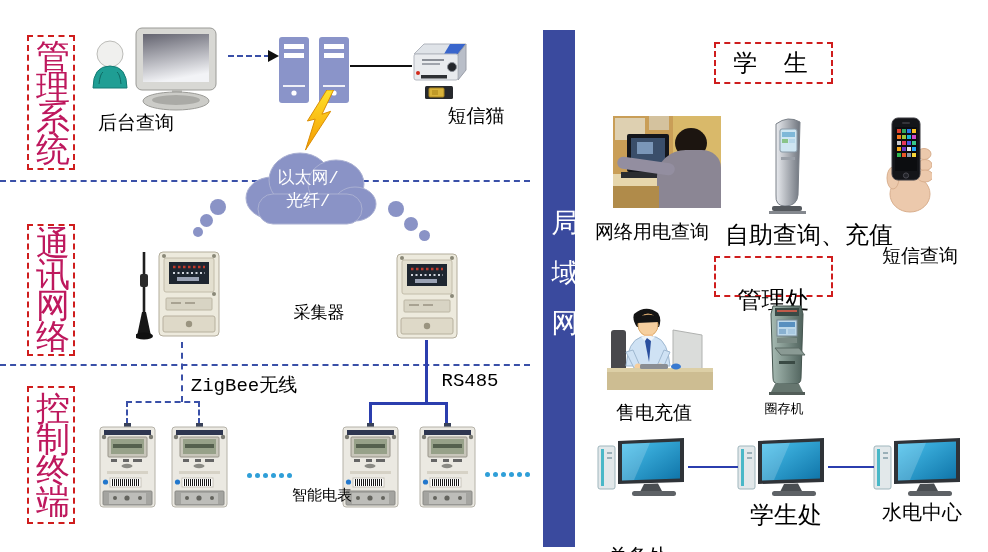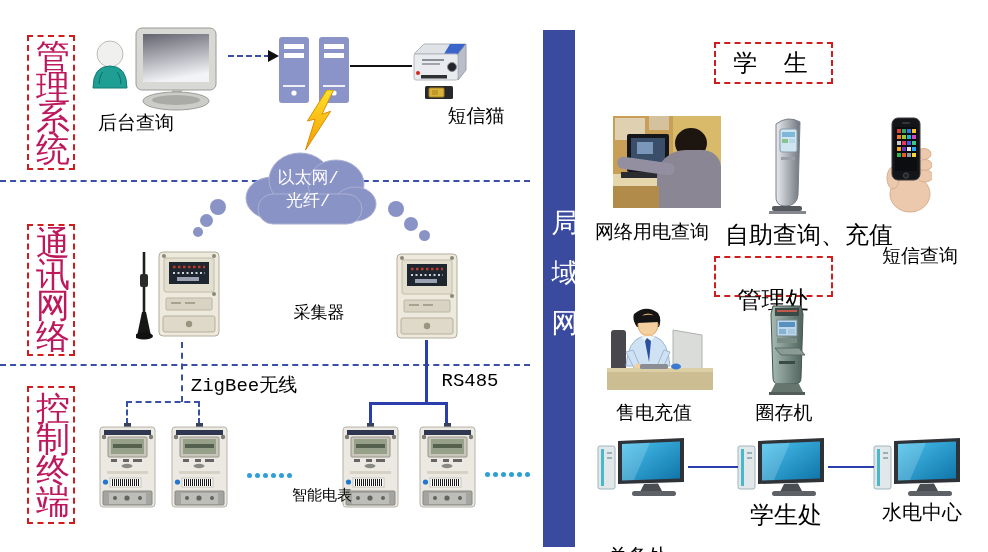--- a/index.html
+++ b/index.html
@@ -378,21 +378,21 @@
   </div>
 
   <svg class="abs" style="left:607px;top:306px;" width="106" height="88">
       <use href="#sym-clerk"></use>
     </svg>
   <svg class="abs" style="left:765px;top:304px;" width="44" height="92">
       <use href="#sym-kiosk2"></use>
     </svg>
 
   <div class="label" style="left:612px;top:400px;width:84px;font-size:19px;">售电充值</div>
-  <div class="label" style="left:752px;top:400px;width:64px;font-size:19px;">圈存机</div>
+  <div class="label" style="left:752px;top:400px;width:64px;font-size:13px;">圈存机</div>
 
   <svg class="abs" style="left:596px;top:438px;" width="92" height="60">
       <use href="#sym-computer"></use>
     </svg>
   <svg class="abs" style="left:736px;top:438px;" width="92" height="60">
       <use href="#sym-computer"></use>
     </svg>
   <svg class="abs" style="left:872px;top:438px;" width="92" height="60">
       <use href="#sym-computer"></use>
     </svg>

